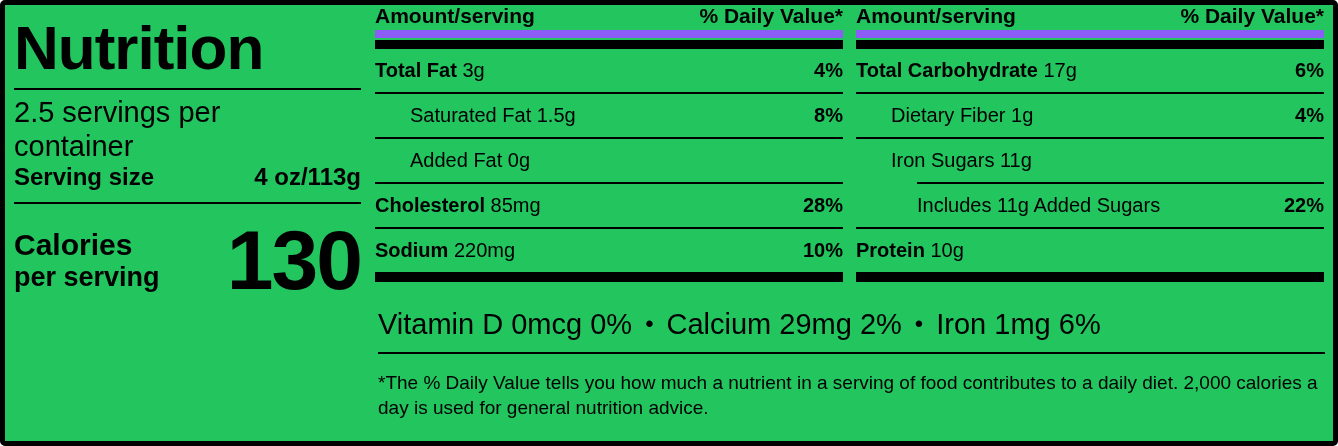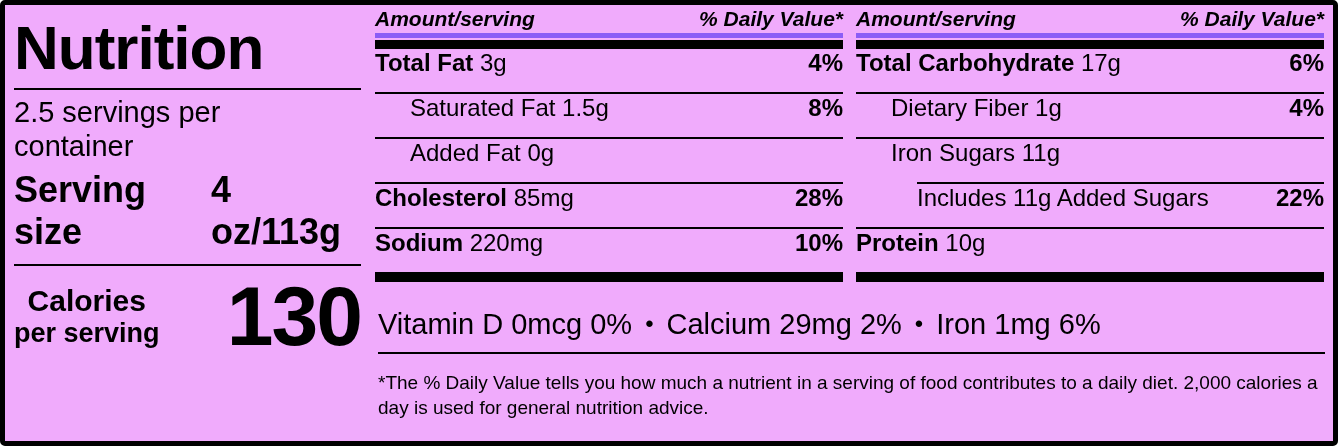--- a/index.html
+++ b/index.html
@@ -5,61 +5,61 @@
   * { margin: 0; padding: 0; box-sizing: border-box; }
   html, body { background: #ffffff; }
   body {
     width: 1338px; height: 446px;
     font-family: "Liberation Sans", "DejaVu Sans", sans-serif;
     color: #000;
   }
   .nf-label {
     position: relative;
     width: 1338px; height: 446px;
-    background: #f0abfc;
+    background: #22c55e;
     border: 5px solid #000;
     border-radius: 5px;
     overflow: hidden;
   }
   
   .left-panel { position: absolute; left: 9px; top: 0; width: 347px; height: 436px; }
   .nf-title {
     margin-top: 6px;
     font-size: 62px; font-weight: bold; line-height: 74px;
     letter-spacing: -1px;
   }
   .hairline { height: 2px; background: #000; }
   .title-rule { margin-top: 3px; }
   .servings { margin-top: 5px; font-size: 29px; line-height: 34px; max-width: 272px; }
   .serving-size {
     display: flex; justify-content: space-between; align-items: baseline;
-    margin-top: 6px; font-size: 36px; font-weight: bold;
+    font-size: 24px; font-weight: bold;
   }
   .left-rule { margin-top: 11px; }
   .calories-row {
     display: flex; justify-content: space-between; align-items: center;
-    margin-top: 6px; height: 88px; text-align: center;
+    margin-top: 12px; height: 88px;
   }
   .calories-label { font-size: 30px; font-weight: bold; line-height: 34px; }
   .calories-sublabel { font-size: 27px; font-weight: bold; line-height: 31px; }
   .calories-value { font-size: 84px; font-weight: bold; line-height: 84px; letter-spacing: -2px; }
   
   .nf-col { position: absolute; top: 0; width: 468px; }
   .col-mid { left: 370px; }
   .col-right { left: 851px; }
   .col-header {
     display: flex; justify-content: space-between; align-items: flex-end;
-    height: 33px; border-bottom: 5px solid #8b5cf6;
-    font-size: 21px; font-weight: bold; padding-bottom: 2px; font-style: italic;
+    height: 33px; border-bottom: 8px solid #8b5cf6;
+    font-size: 21px; font-weight: bold; padding-bottom: 2px;
   }
   .thick-bar { height: 9px; background: #000; margin-top: 2px; }
   .thick-bar.bottom { height: 10px; margin-top: 0; }
   .nf-row {
-    display: flex; justify-content: space-between; align-items: flex-start;
-    height: 43px; font-size: 24px;
+    display: flex; justify-content: space-between; align-items: center;
+    height: 43px; font-size: 20px;
   }
   .nf-row .b { font-weight: bold; }
   .indent1 { padding-left: 35px; }
   .indent2 { padding-left: 61px; }
   .dv { font-weight: bold; white-space: nowrap; }
   .rule-indent { margin-left: 61px; }
   
   .bottom-section { position: absolute; left: 373px; top: 302px; width: 947px; }
   .vitamins { font-size: 29px; line-height: 33px; padding-bottom: 11px; }
   .bullet { display: inline-block; margin: 0 13px; font-size: 24px; vertical-align: 2px; }

